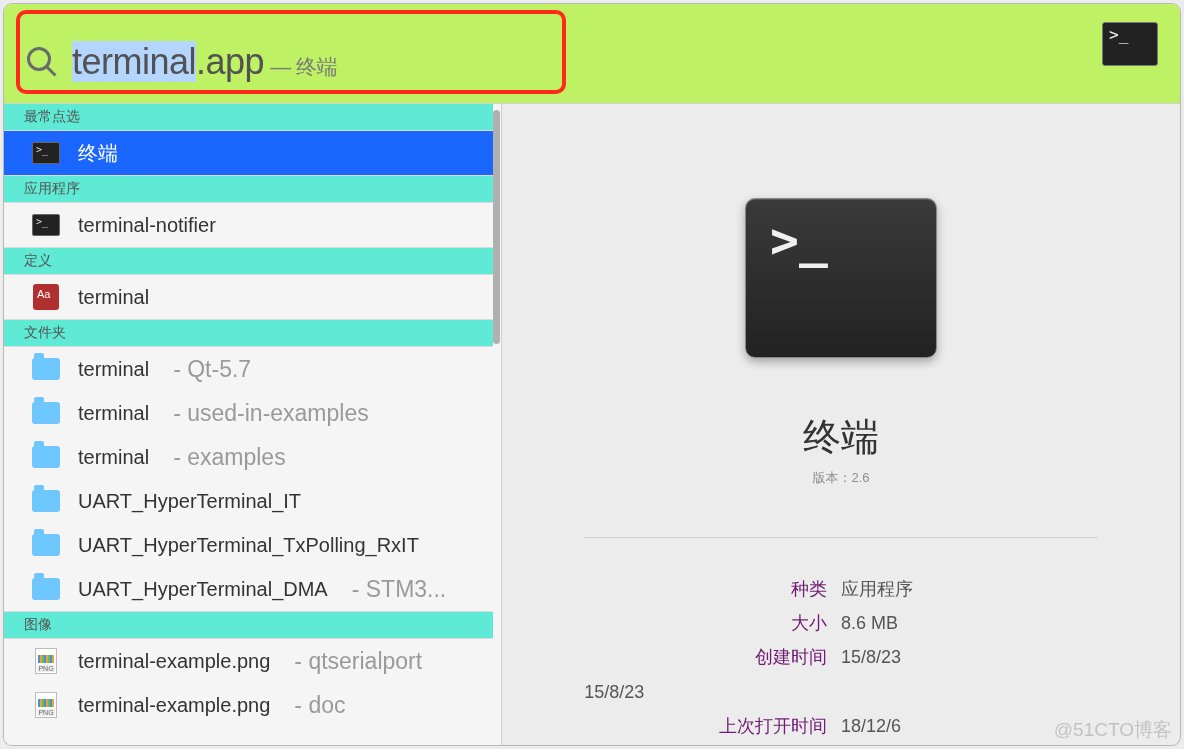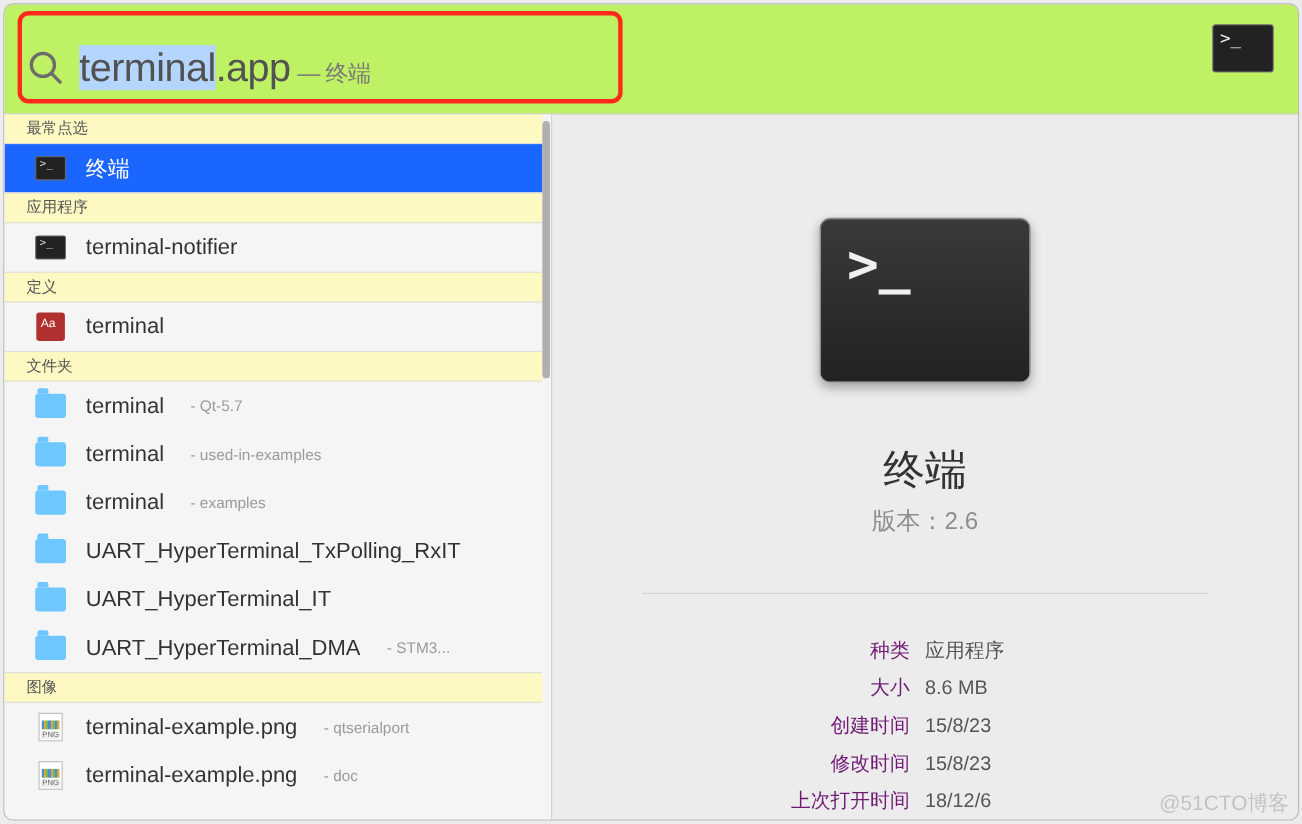--- a/index.html
+++ b/index.html
@@ -65,37 +65,37 @@
 .left-scroll {
   position:absolute; top:0; left:0; right:8px; bottom:0;
 }
 .scrollbar {
   position:absolute; right:1px; top:6px; width:7px; height:234px;
   background:#b0b0b0; border-radius:4px;
 }
 .section-label {
   font-size:14px; color:#555;
   padding:4px 10px 4px 20px;
-  background:#fef9c3;
+  background:#5eead4;
   border-top:1px solid #dcdcdc;
   border-bottom:1px solid #dcdcdc;
 }
 .section-label.first { border-top:none; }
 .row {
   display:flex; align-items:center;
   height:44px;
   padding:0 10px 0 28px;
   gap:18px;
   font-size:20px; color:#333;
   cursor:default;
 }
 .row.selected { background:#1a66ff; color:#fff; }
 .row .icon-slot { width:28px; height:28px; display:flex; align-items:center; justify-content:center; flex-shrink:0; }
 .row .name { white-space:nowrap; overflow:hidden; text-overflow:ellipsis; }
-.row .sub { color:#9a9a9a; margin-left:6px; font-size:14px; white-space:nowrap; overflow:hidden; text-overflow:ellipsis; }
+.row .sub { color:#9a9a9a; margin-left:6px; font-size:23px; white-space:nowrap; overflow:hidden; text-overflow:ellipsis; }
 .folder-icon { width:28px; height:22px; background:#6ec7ff; border-radius:3px; position:relative; }
 .folder-icon::before { content:""; position:absolute; top:-5px; left:2px; width:10px; height:5px; background:#6ec7ff; border-radius:2px 2px 0 0; }
 .term-icon { width:28px; height:22px; background:#222; border:1px solid #666; border-radius:2px; position:relative; }
 .term-icon::after { content:">_"; position:absolute; top:1px; left:3px; color:#ddd; font:10px monospace; }
 .dict-icon { width:26px; height:26px; background:#b03030; border-radius:3px; position:relative; }
 .dict-icon::after { content:"Aa"; position:absolute; top:4px; left:4px; color:#fff; font:11px sans-serif; }
 .png-icon { width:22px; height:26px; background:#fff; border:1px solid #bbb; position:relative; }
 .png-icon::before { content:""; position:absolute; left:2px; right:2px; top:6px; height:8px;
   background:repeating-linear-gradient(90deg,#4a90d9 0 2px,#f0a030 2px 4px,#60c060 4px 6px); }
 .png-icon::after { content:"PNG"; position:absolute; bottom:1px; left:1px; right:1px; text-align:center; font:7px sans-serif; color:#666; background:#eee; }
@@ -107,21 +107,21 @@
 .big-icon {
   width:192px; height:160px;
   background:linear-gradient(#3a3a3a,#222);
   border:1px solid #888; border-radius:10px;
   box-shadow:0 4px 10px rgba(0,0,0,0.3), inset 0 1px 0 rgba(255,255,255,0.15);
   display:flex; align-items:flex-start; justify-content:flex-start;
   padding:20px 24px;
 }
 .big-icon .glyph { color:#f0f0f0; font:bold 48px monospace; line-height:0.9; }
 .app-title { margin-top:54px; font-size:38px; color:#333; font-weight:400; }
-.app-version { margin-top:6px; font-size:22px; color:#8e8e8e; }
+.app-version { margin-top:6px; font-size:13px; color:#8e8e8e; }
 .divider { margin-top:50px; width:92%; height:1px; background:#d0d0d0; }
 .meta-table { margin-top:34px; width:92%; }
 .meta-row { display:flex; font-size:18px; color:#555; line-height:1.9; }
 .meta-row .k { width:50%; text-align:right; padding-right:14px; color:#701a75; }
 .meta-row .v { width:50%; text-align:left; color:#555; }
 .watermark {
   position:absolute; right:12px; bottom:6px;
   font-size:19px; color:rgba(0,0,0,0.18);
 }
 </style>
@@ -197,28 +197,28 @@
           <span class="icon-slot">
               <span class="folder-icon"></span>
             </span>
           <span class="name">terminal</span>
           <span class="sub">- examples</span>
         </div>
         <div class="row">
           <span class="icon-slot">
               <span class="folder-icon"></span>
             </span>
+          <span class="name">UART_HyperTerminal_IT</span>
+          <span class="sub"></span>
+        </div>
+        <div class="row">
+          <span class="icon-slot">
+              <span class="folder-icon"></span>
+            </span>
           <span class="name">UART_HyperTerminal_TxPolling_RxIT</span>
-          <span class="sub"></span>
-        </div>
-        <div class="row">
-          <span class="icon-slot">
-              <span class="folder-icon"></span>
-            </span>
-          <span class="name">UART_HyperTerminal_IT</span>
           <span class="sub"></span>
         </div>
         <div class="row">
           <span class="icon-slot">
               <span class="folder-icon"></span>
             </span>
           <span class="name">UART_HyperTerminal_DMA</span>
           <span class="sub">- STM3...</span>
         </div>
 
@@ -258,21 +258,20 @@
           </div>
         <div class="meta-row">
             <span class="k">大小</span>
             <span class="v">8.6 MB</span>
           </div>
         <div class="meta-row">
             <span class="k">创建时间</span>
             <span class="v">15/8/23</span>
           </div>
         <div class="meta-row">
-            <span class="k">修改时间</span>
             <span class="v">15/8/23</span>
           </div>
         <div class="meta-row">
             <span class="k">上次打开时间</span>
             <span class="v">18/12/6</span>
           </div>
       </div>
     </div>
   </div>
 

